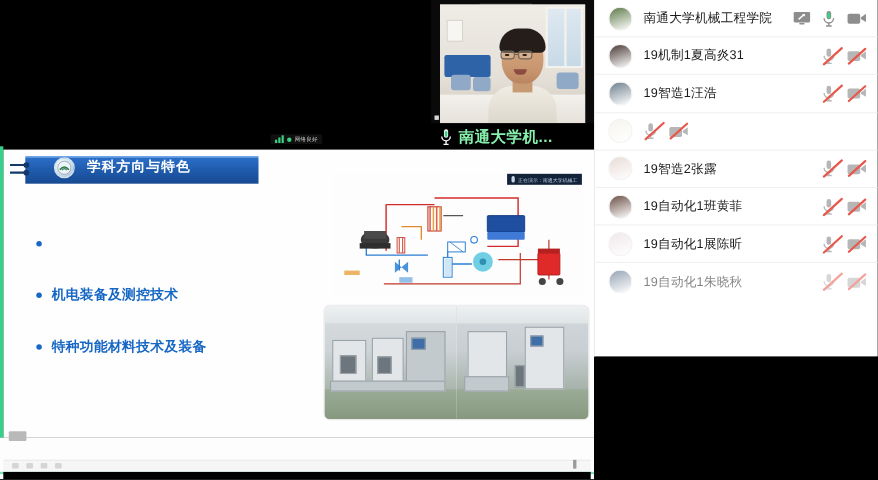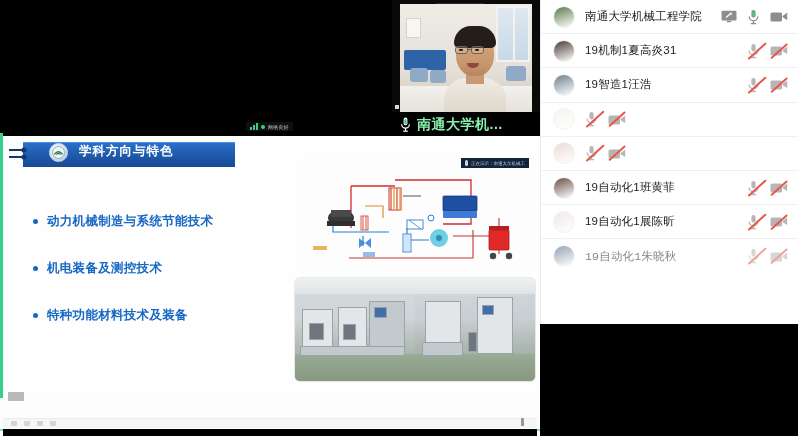--- a/index.html
+++ b/index.html
@@ -254,21 +254,21 @@
     flex: 1 1 auto; overflow: hidden; letter-spacing: .2px;
   }
   .picons { display: flex; align-items: center; gap: 10px; flex: none; }
   .ic { position: relative; flex: none; }
   .ic svg { display: block; }
   .slash {
     position: absolute; left: -2px; top: 50%; width: 24px; height: 1.6px;
     background: #e8574b; transform: translateY(-50%) rotate(-42deg);
     transform-origin: center; border-radius: 1px;
   }
-  .prow.partial { opacity: .55; font-family: Liberation Mono, monospace; }
+  .prow.partial { opacity: .55; }
 
   .pfooter {
     flex: none; height: 46px;
     display: flex; align-items: center; justify-content: center; gap: 8px;
     background: #fff; border-top: 1px solid #f0f0f0;
   }
   .pbtn {
     background: #fff; border: 1px solid #dcdcdc; border-radius: 3px;
     font-size: 11.5px; color: #1f1f1f; padding: 6px 9px;
     font-family: "Liberation Sans", "DejaVu Sans", sans-serif;
@@ -312,21 +312,20 @@
             <path d="M2.4 8.4 Q6.5 3.2 10.6 8.4" fill="none" stroke="#2f7d4f" stroke-width="1.5"></path>
             <path d="M4.4 8.6 Q6.5 6.1 8.6 8.6" fill="none" stroke="#2f7d4f" stroke-width="1.1"></path>
           </svg>
         </span>
         <span class="slide-title">学科方向与特色</span>
       </div>
 
       <div class="bullets">
         <div class="bullet">
           <span class="bdot"></span>
-          <span class="btxt">动力机械制造与系统节能技术</span>
         </div>
         <div class="bullet">
           <span class="bdot"></span>
           <span class="btxt">机电装备及测控技术</span>
         </div>
         <div class="bullet">
           <span class="bdot"></span>
           <span class="btxt">特种功能材料技术及装备</span>
         </div>
       </div>
@@ -561,20 +560,21 @@
               <svg width="18" height="13" viewBox="0 0 18 13">
                 <rect x="0.5" y="2.5" width="11.5" height="9" rx="1.6" fill="#b6b6b6"></rect>
                 <path d="M12.6 6 L17.2 2.6 L17.2 10 L12.6 7.2 Z" fill="#b6b6b6"></path>
               </svg>
               <span class="slash" style="background:#e8574b;width:22px;left:-2px;"></span>
             </span>
           </span>
         </div>
         <div class="prow">
           <span class="avatar" style="background: linear-gradient(160deg, rgb(233, 220, 214) 0%, rgba(255, 255, 255, 0.45) 100%);"></span>
+          <span class="pname">19智造2张露</span>
           <span class="picons">
             <span class="ic">
               <svg width="13" height="16" viewBox="0 0 13 16">
                 <rect x="4.4" y="1" width="4.2" height="7.6" rx="2.1" fill="#b6b6b6"></rect>
                 <path d="M2.2 7.6 a4.3 4.3 0 0 0 8.6 0" fill="none" stroke="#b6b6b6" stroke-width="1.3"></path>
                 <line x1="6.5" y1="11.8" x2="6.5" y2="14.4" stroke="#b6b6b6" stroke-width="1.3"></line>
                 <line x1="3.9" y1="14.6" x2="9.1" y2="14.6" stroke="#b6b6b6" stroke-width="1.3"></line>
               </svg>
               <span class="slash" style="background:#e8574b"></span>
             </span>

